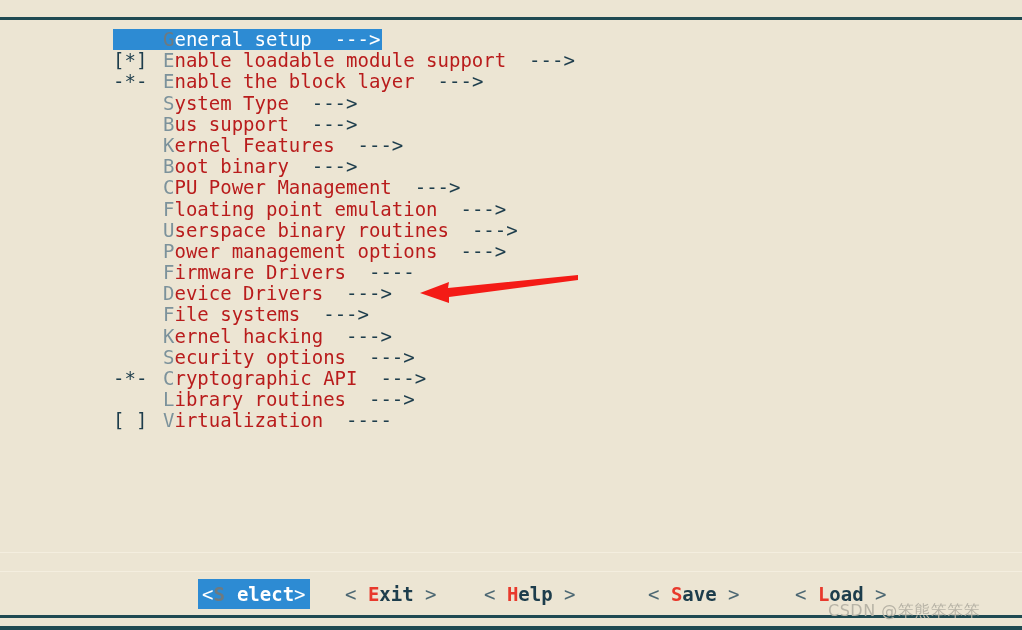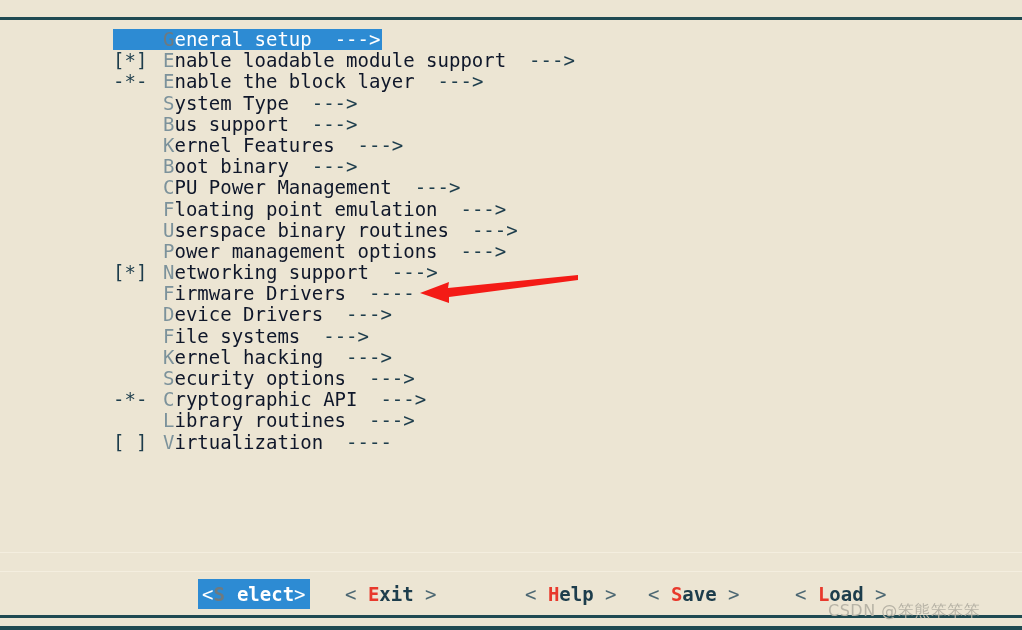--- a/index.html
+++ b/index.html
@@ -69,21 +69,21 @@
     display: inline-block;
     width: 50px;
     color: #1d3d4c;
   }
 
   .menu-row .hotkey {
     color: #7c929b;
   }
 
   .menu-row .label {
-    color: #0f172a;
+    color: #b91c1c;
   }
 
   .menu-row .submark {
     color: #1d3d4c;
   }
 
   
   .menu-row.selected {
     background: #2d8bd3;
     color: #ffffff;
@@ -132,21 +132,21 @@
     background: #2d8bd3;
     padding: 0 3px;
     box-shadow: 0 0 0 1px #2d8bd3;
   }
   .btn.active .bracket { color: #ffffff; }
   .btn.active .hk      { color: #6e7a80; }
   .btn.active .rest    { color: #ffffff; margin-left: 12px; }
 
   #btn-select { left: 199px; }
   #btn-exit   { left: 345px; text-align: center; }
-  #btn-help   { left: 525px; }
+  #btn-help   { left: 484px; }
   #btn-save   { left: 648px; }
   #btn-load   { left: 795px; }
 
   
   #watermark {
     position: absolute;
     left: 828px;
     top: 601px;
     font-family: "DejaVu Sans", "Liberation Sans", sans-serif;
     font-size: 16px;
@@ -171,21 +171,20 @@
       <div class="menu-row"><span class="prefix">[*]</span><span class="hotkey">E</span><span class="label">nable loadable module support</span><span class="label">  </span><span class="submark">---&gt;</span></div>
       <div class="menu-row"><span class="prefix">-*-</span><span class="hotkey">E</span><span class="label">nable the block layer</span><span class="label">  </span><span class="submark">---&gt;</span></div>
       <div class="menu-row"><span class="prefix"></span><span class="hotkey">S</span><span class="label">ystem Type</span><span class="label">  </span><span class="submark">---&gt;</span></div>
       <div class="menu-row"><span class="prefix"></span><span class="hotkey">B</span><span class="label">us support</span><span class="label">  </span><span class="submark">---&gt;</span></div>
       <div class="menu-row"><span class="prefix"></span><span class="hotkey">K</span><span class="label">ernel Features</span><span class="label">  </span><span class="submark">---&gt;</span></div>
       <div class="menu-row"><span class="prefix"></span><span class="hotkey">B</span><span class="label">oot binary</span><span class="label">  </span><span class="submark">---&gt;</span></div>
       <div class="menu-row"><span class="prefix"></span><span class="hotkey">C</span><span class="label">PU Power Management</span><span class="label">  </span><span class="submark">---&gt;</span></div>
       <div class="menu-row"><span class="prefix"></span><span class="hotkey">F</span><span class="label">loating point emulation</span><span class="label">  </span><span class="submark">---&gt;</span></div>
       <div class="menu-row"><span class="prefix"></span><span class="hotkey">U</span><span class="label">serspace binary routines</span><span class="label">  </span><span class="submark">---&gt;</span></div>
       <div class="menu-row"><span class="prefix"></span><span class="hotkey">P</span><span class="label">ower management options</span><span class="label">  </span><span class="submark">---&gt;</span></div>
-      <div class="menu-row"><span class="prefix">[*]</span><span class="hotkey">N</span><span class="label">etworking support</span><span class="label">  </span><span class="submark">---&gt;</span></div>
       <div class="menu-row"><span class="prefix"></span><span class="hotkey">F</span><span class="label">irmware Drivers</span><span class="label">  </span><span class="submark">----</span></div>
       <div class="menu-row"><span class="prefix"></span><span class="hotkey">D</span><span class="label">evice Drivers</span><span class="label">  </span><span class="submark">---&gt;</span></div>
       <div class="menu-row"><span class="prefix"></span><span class="hotkey">F</span><span class="label">ile systems</span><span class="label">  </span><span class="submark">---&gt;</span></div>
       <div class="menu-row"><span class="prefix"></span><span class="hotkey">K</span><span class="label">ernel hacking</span><span class="label">  </span><span class="submark">---&gt;</span></div>
       <div class="menu-row"><span class="prefix"></span><span class="hotkey">S</span><span class="label">ecurity options</span><span class="label">  </span><span class="submark">---&gt;</span></div>
       <div class="menu-row"><span class="prefix">-*-</span><span class="hotkey">C</span><span class="label">ryptographic API</span><span class="label">  </span><span class="submark">---&gt;</span></div>
       <div class="menu-row"><span class="prefix"></span><span class="hotkey">L</span><span class="label">ibrary routines</span><span class="label">  </span><span class="submark">---&gt;</span></div>
       <div class="menu-row"><span class="prefix">[ ]</span><span class="hotkey">V</span><span class="label">irtualization</span><span class="label">  </span><span class="submark">----</span></div>
     </div>
 

